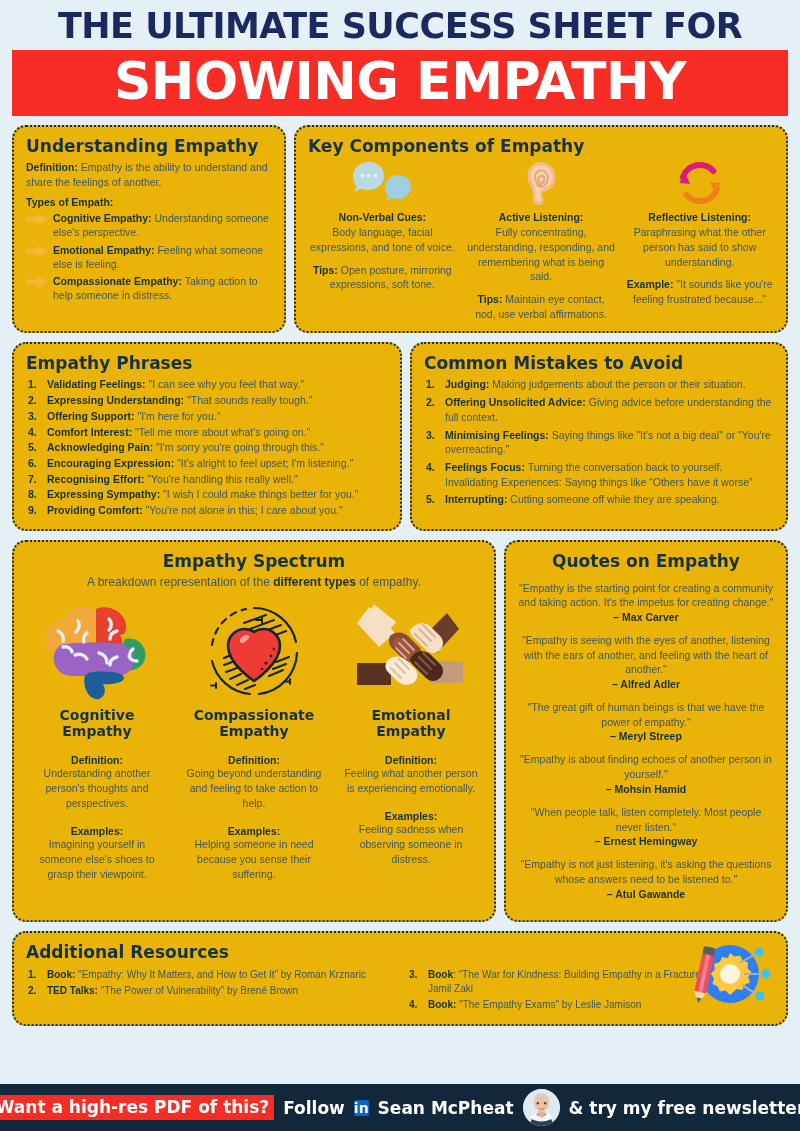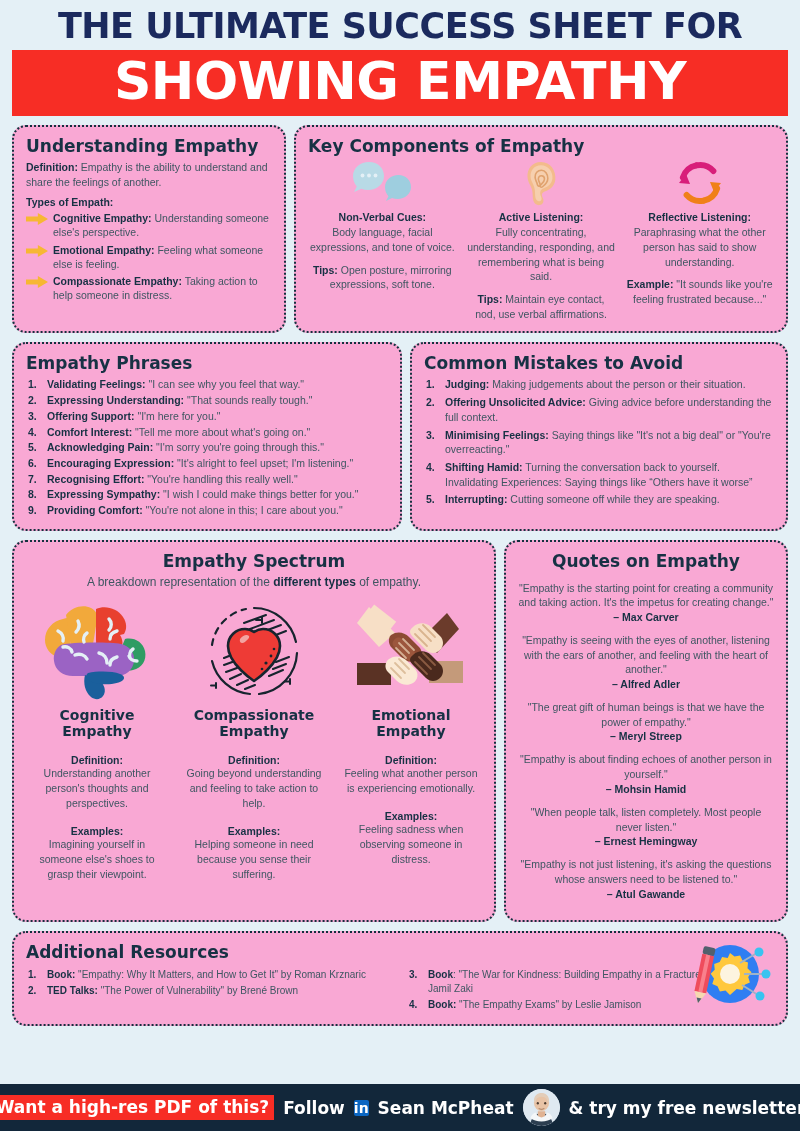--- a/index.html
+++ b/index.html
@@ -48,21 +48,21 @@
     color: #ffffff;
     text-align: center;
     line-height: 1.05;
     white-space: nowrap;
   }
 
   
   .card {
     border: 2px dotted #14303f;
     border-radius: 14px;
-    background: #f9a8d4;
+    background: #eab308;
     padding: 9px 12px 10px 12px;
     position: relative;
   }
   .card-title {
     font-family: "DejaVu Sans", sans-serif;
     font-weight: 700;
     font-size: 17px;
     color: #173144;
     margin-bottom: 4px;
   }
@@ -339,21 +339,21 @@
         <li><span class="b">Providing Comfort:</span><span> "You're not alone in this; I care about you."</span></li>
       </ol>
     </div>
 
     <div class="card" id="card-mistakes">
       <div class="card-title">Common Mistakes to Avoid</div>
       <ol class="numlist loose">
         <li><span class="b">Judging:</span><span> Making judgements about the person or their situation.</span></li>
         <li><span class="b">Offering Unsolicited Advice:</span><span> Giving advice before understanding the full context.</span></li>
         <li><span class="b">Minimising Feelings:</span><span> Saying things like "It's not a big deal" or "You're overreacting."</span></li>
-        <li><span class="b">Shifting Hamid:</span><span> Turning the conversation back to yourself. Invalidating Experiences: Saying things like “Others have it worse”</span></li>
+        <li><span class="b">Feelings Focus:</span><span> Turning the conversation back to yourself. Invalidating Experiences: Saying things like “Others have it worse”</span></li>
         <li><span class="b">Interrupting:</span><span> Cutting someone off while they are speaking.</span></li>
       </ol>
     </div>
   </div>
 
   <div class="row" id="row3">
 
     <div class="card" id="card-spectrum">
       <div class="card-title center">Empathy Spectrum</div>
       <div class="spectrum-sub"><span>A breakdown representation of the </span><span class="b">different types</span><span> of empathy.</span></div>

